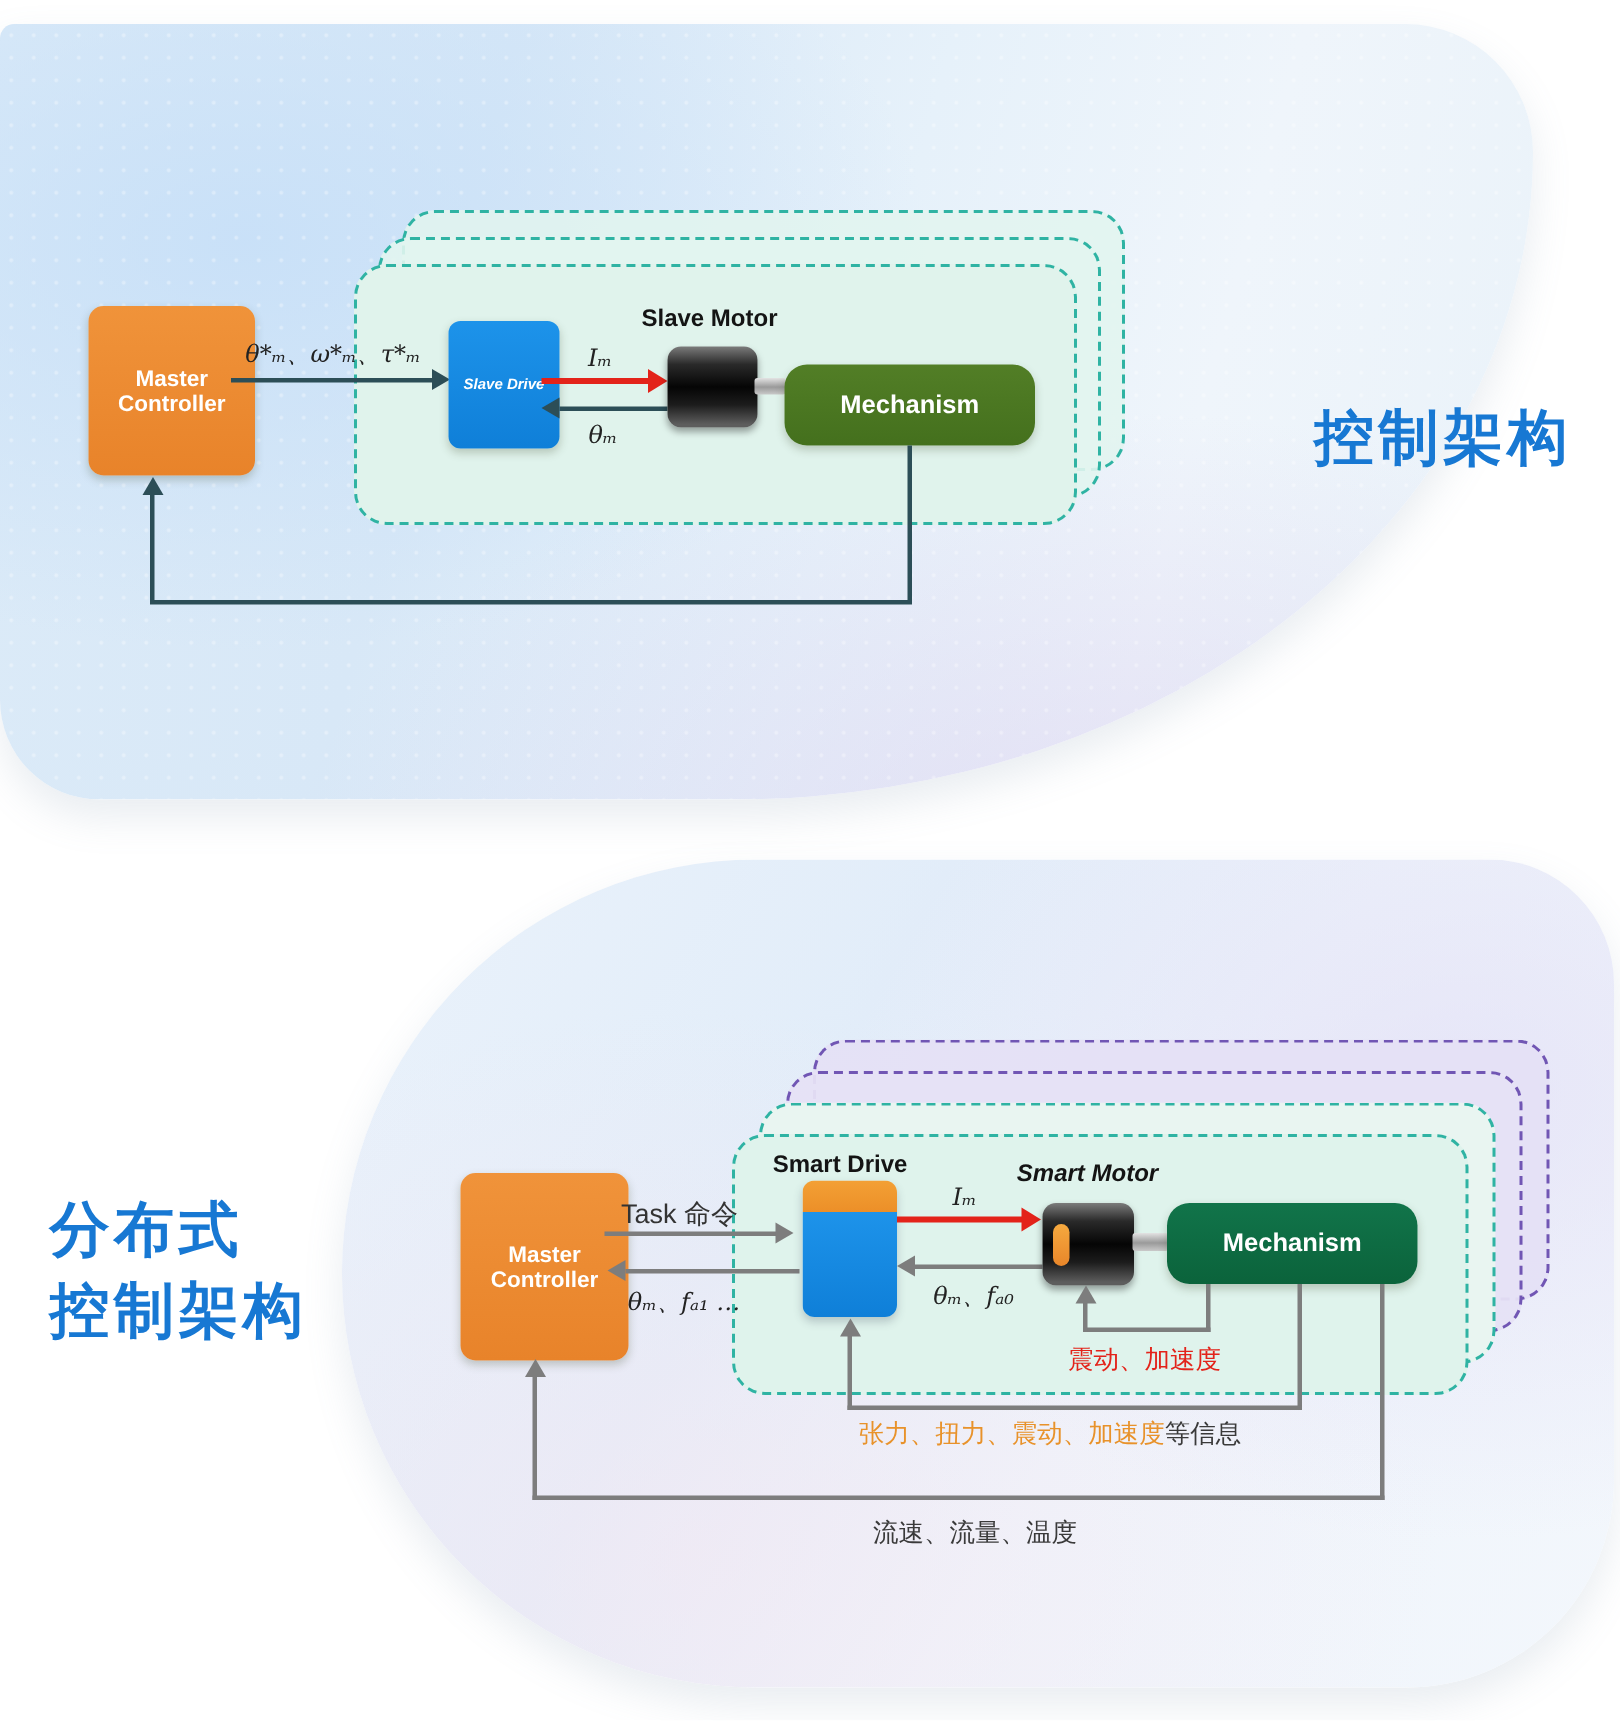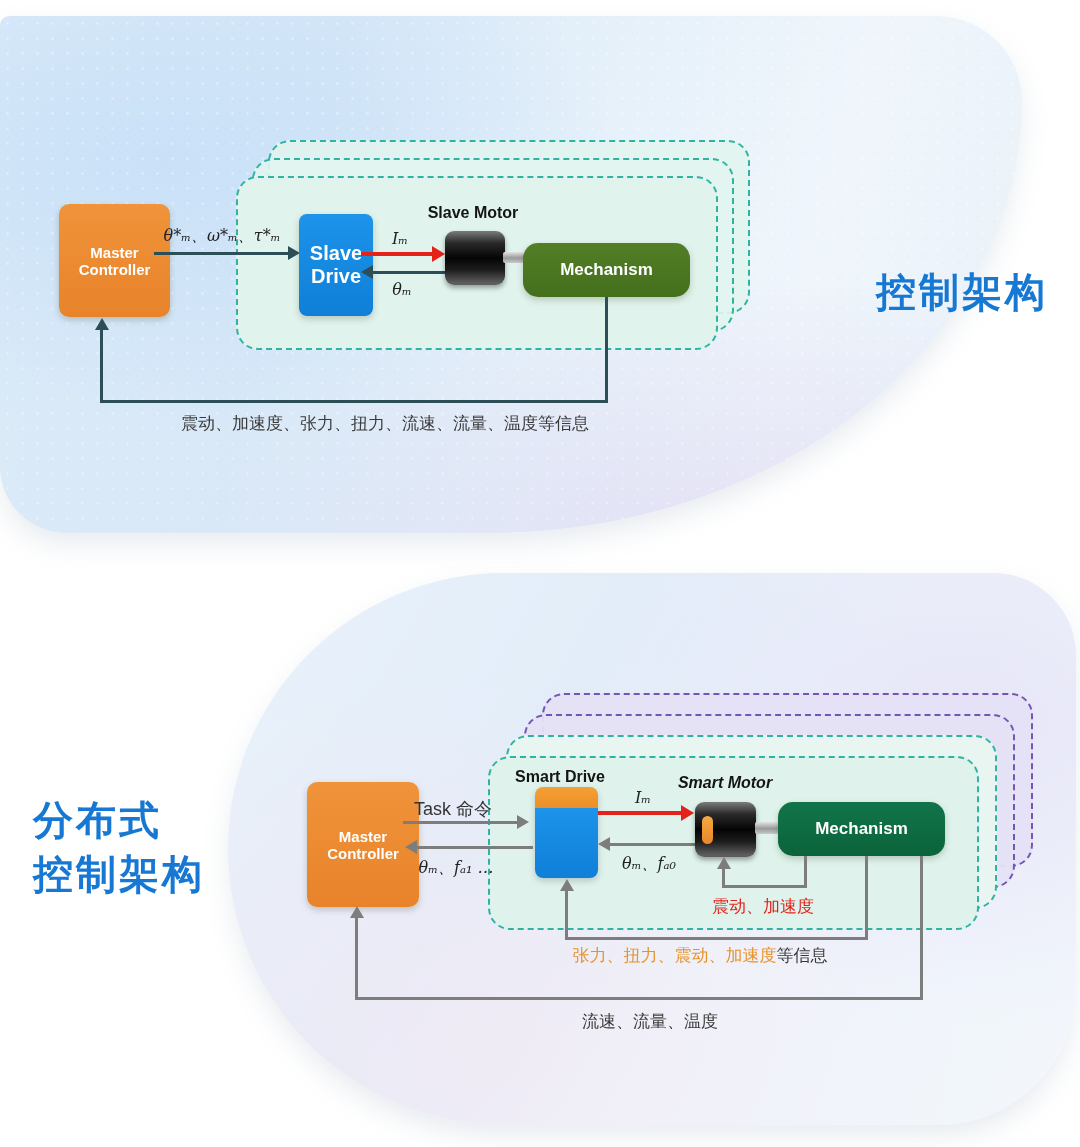--- a/index.html
+++ b/index.html
@@ -82,21 +82,21 @@
   <div class="dbox" style="left:236px;top:176px;width:478px;height:170px;background:#e0f3ec;"></div>
 
   <div class="node orange" style="left:59px;top:204px;width:95px;height:113px;font-size:15px;padding:0 8px;">
     <span>Master Controller</span>
   </div>
 
   <div class="lbl math" style="left:222px;top:226px;">θ*ₘ、ω*ₘ、τ*ₘ</div>
   <div class="hline dark" style="left:154px;top:252px;width:136px;height:3px;"></div>
   <div class="ah ah-r" style="left:288px;top:246px;"></div>
 
-  <div class="node blue" style="left:299px;top:214px;width:62px;height:102px;font-size:20px;border-radius:8px;padding:0 6px;">
+  <div class="node blue" style="left:299px;top:214px;width:62px;height:85px;font-size:10px;border-radius:8px;padding:0 6px;font-style:italic;">
     <span>Slave Drive</span>
   </div>
 
   <div class="lbl math" style="left:400px;top:229px;">Iₘ</div>
   <div class="hline red" style="left:361px;top:252px;width:72px;height:4px;"></div>
   <div class="ah ah-r r" style="left:432px;top:246px;"></div>
 
   <div class="hline dark" style="left:373px;top:271px;width:72px;height:3px;"></div>
   <div class="ah ah-l" style="left:361px;top:265px;"></div>
   <div class="lbl math" style="left:402px;top:280px;">θₘ</div>
@@ -106,21 +106,20 @@
   <div class="shaft" style="left:503px;top:252px;width:21px;height:11px;"></div>
 
   <div class="node mech1" style="left:523px;top:243px;width:167px;height:54px;">
     <span>Mechanism</span>
   </div>
 
   <div class="vline dark" style="left:605px;top:297px;width:3px;height:105px;"></div>
   <div class="hline dark" style="left:100px;top:400px;width:508px;height:3px;"></div>
   <div class="vline dark" style="left:100px;top:330px;width:3px;height:72px;"></div>
   <div class="ah ah-u" style="left:94.5px;top:318px;"></div>
-  <div class="lbl" style="left:385px;top:412px;">震动、加速度、张力、扭力、流速、流量、温度等信息</div>
 
   <div class="title t-center" style="left:962px;top:272px;">控制架构</div>
 
   <div id="card2" class="card"></div>
 
   <div class="title" style="left:33px;top:800px;text-align:right;">分布式</div>
   <div class="title" style="left:33px;top:854px;">控制架构</div>
 
   <div class="dbox purple" style="left:542px;top:693px;width:487px;height:170px;background:rgba(228,224,245,0.9);"></div>
   <div class="dbox purple" style="left:524px;top:714px;width:487px;height:170px;background:rgba(230,226,246,0.95);"></div>

